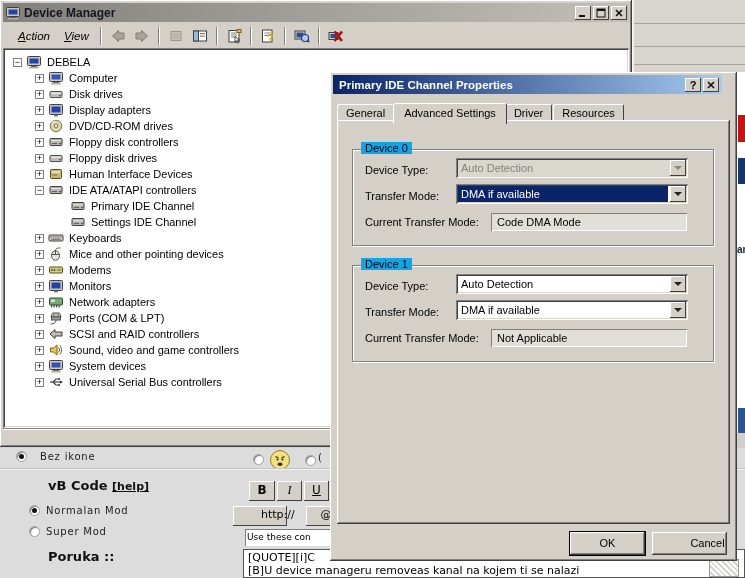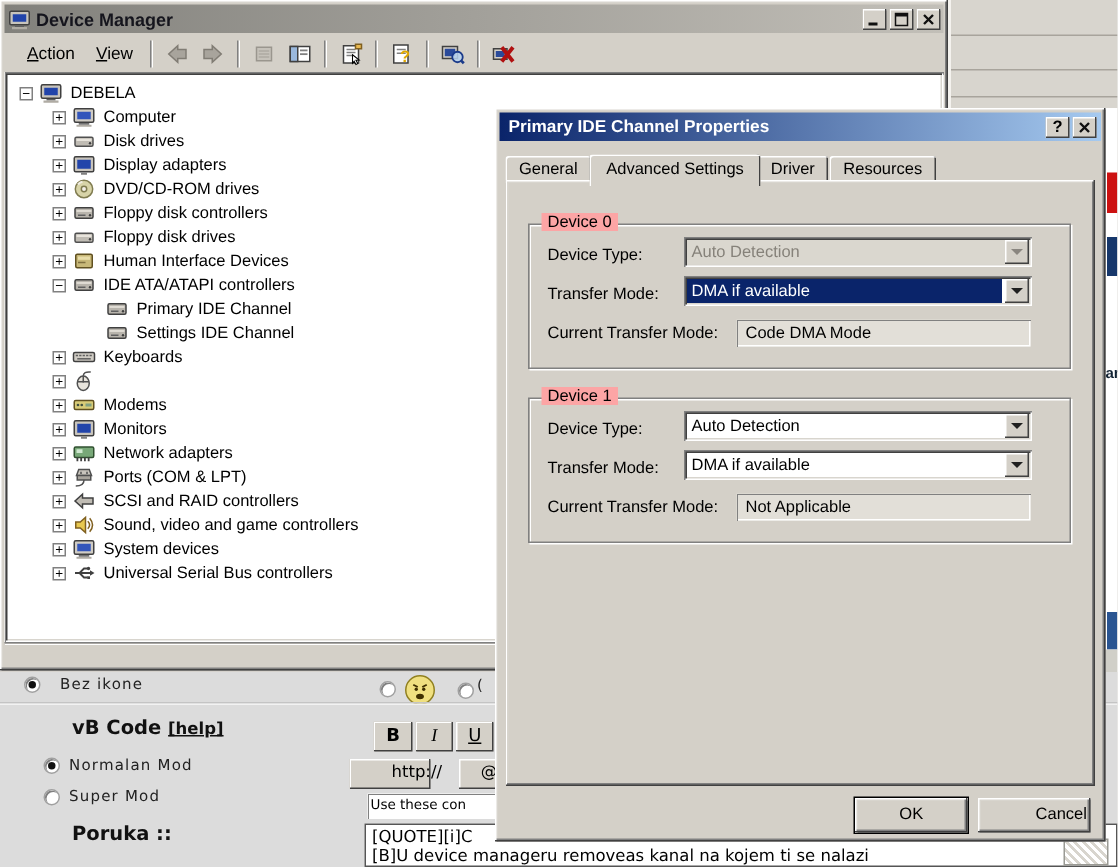--- a/index.html
+++ b/index.html
@@ -55,53 +55,53 @@
                background:#D4D0C8; z-index:10; }
   .dm-title { position:absolute; left:3px; top:3px; right:3px; height:19px;
               background:linear-gradient(to right,#82817C,#C2BFB8);
               display:flex; align-items:center; padding:0 2px; }
   .dm-title-text { font-weight:bold; font-size:12px; color:#15151D; padding-left:3px; flex:1;
                    font-family:"Liberation Sans",sans-serif; }
   .winbtn { width:16px; height:14px; background:#D4D0C8; margin-left:2px;
             display:flex; align-items:center; justify-content:center; cursor:pointer; }
   .dm-menubar { position:absolute; left:3px; top:23px; right:3px; height:25px;
                 display:flex; align-items:center; }
-  .menu-item { display:inline-block; padding:2px 7px; cursor:pointer; font-size:11.5px; }
+  .menu-item { display:inline-block; padding:2px 7px; cursor:pointer; font-size:11.5px;font-style:italic; }
   .menu-item::first-letter { text-decoration:underline; }
   .sep { width:2px; height:18px; border-left:1px solid #808080; border-right:1px solid #fff; margin:0 4px; }
   .tb { width:24px; height:20px; display:flex; align-items:center; justify-content:center; cursor:pointer; }
   .dm-tree { position:absolute; left:3px; top:48px; width:626px; height:380px; background:#fff;
              padding:6px 2px; overflow:hidden; }
   .dm-status { position:absolute; left:3px; top:428px; right:3px; height:16px; background:#D4D0C8;
                border-top:1px solid #808080; box-shadow:0 1px 0 #fff inset; }
   .trow { height:16px; display:flex; align-items:center; cursor:default; }
   .texp { width:9px; height:9px; border:1px solid #808080; background:#fff; font-size:9px;
           line-height:7px; text-align:center; margin-right:4px; flex:none; cursor:pointer; }
   .tspacer { width:13px; flex:none; }
   .ticon { width:16px; height:16px; margin-right:5px; flex:none; }
   .ticon svg { width:16px; height:16px; display:block; }
   .tlabel { white-space:nowrap; }
 
   
   .dlg { position:absolute; left:330px; top:72px; width:407px; height:489px;
          background:#D4D0C8; z-index:20; }
-  .dlg-title { position:absolute; left:3px; top:3px; right:3px; height:19px;
+  .dlg-title { position:absolute; left:3px; top:3px; right:15px; height:19px;
                background:linear-gradient(to right,#0A246A,#A6CAF0);
                display:flex; align-items:center; padding:0 3px; }
   .dlg-title-text { font-weight:bold; font-size:11.5px; color:#fff; flex:1; padding-left:3px; }
   .tabstrip { position:absolute; left:7px; top:29px; height:21px; display:flex; align-items:flex-end; }
   .tab { height:18px; padding:0 9px; background:#D4D0C8; line-height:18px; cursor:pointer;
          box-shadow: inset 1px 1px 0 #fff, inset -1px 0 0 #404040; border-top-left-radius:2px;
          border-top-right-radius:2px; margin-right:1px; }
   .tab.active { height:21px; line-height:21px; position:relative; z-index:3; margin:0 -2px -2px -2px;
                 padding:0 11px; box-shadow: inset 1px 1px 0 #fff, inset -1px 0 0 #404040; }
   .dlg-panel { position:absolute; left:7px; top:48px; width:393px; height:404px; background:#D4D0C8; }
   .group { position:absolute; left:15px; width:362px; height:97px; border:1px solid #808080;
            box-shadow: inset 1px 1px 0 #fff, 1px 1px 0 #fff; }
-  .group-label { position:absolute; top:-8px; left:8px; background:#fca5a5; padding:0 4px; font-size:11px; }
+  .group-label { position:absolute; top:-8px; left:8px; background:#0ea5e9; padding:0 4px; font-size:11px; }
   .glabel { position:absolute; left:12px; font-size:11px; white-space:nowrap; }
   .combo { position:absolute; left:103px; width:232px; height:20px; background:#fff; display:flex; }
   .combo .ctext { flex:1; margin:2px 0 2px 2px; padding:0 3px; line-height:16px; white-space:nowrap; overflow:hidden; }
   .combo.focused .ctext { background:#0A246A; color:#fff; }
   .combo.disabled { background:#DAD7CF; }
   .combo.disabled .ctext { color:#86827A; }
   .carrow { width:16px; margin:2px; background:#D4D0C8; display:flex; align-items:center; justify-content:center; cursor:pointer; }
   .tri { width:0; height:0; border:4px solid transparent; border-top-color:#202020; margin-top:4px; }
   .combo.disabled .tri { border-top-color:#8a8680; }
   .rofield { position:absolute; left:138px; width:196px; height:18px; background:#E2DFD8;
@@ -423,20 +423,21 @@
         <div class="trow" style="padding-left: 30px;">
           <span class="texp">+</span>
           <span class="ticon">
             <svg viewBox="0 0 16 16">
               <ellipse cx="7.5" cy="9.5" rx="4" ry="4.8" fill="#E8E4DC" stroke="#505050"></ellipse>
               <line x1="7.5" y1="4.8" x2="7.5" y2="9" stroke="#505050"></line>
               <line x1="3.6" y1="8.5" x2="11.4" y2="8.5" stroke="#505050"></line>
               <path d="M7.5 4.8 Q7.5 1.5 12.5 2" fill="none" stroke="#505050"></path>
             </svg>
           </span>
+          <span class="tlabel">Mice and other pointing devices</span>
         </div>
         <div class="trow" style="padding-left: 30px;">
           <span class="texp">+</span>
           <span class="ticon">
             <svg viewBox="0 0 16 16">
               <rect x="1.5" y="5" width="13" height="6" rx="1" fill="#D8CC78" stroke="#605020"></rect>
               <circle cx="4" cy="8" r=".9" fill="#405040"></circle>
               <circle cx="6.5" cy="8" r=".9" fill="#405040"></circle>
               <rect x="9" y="7" width="4" height="2" fill="#80A080"></rect>
             </svg>

